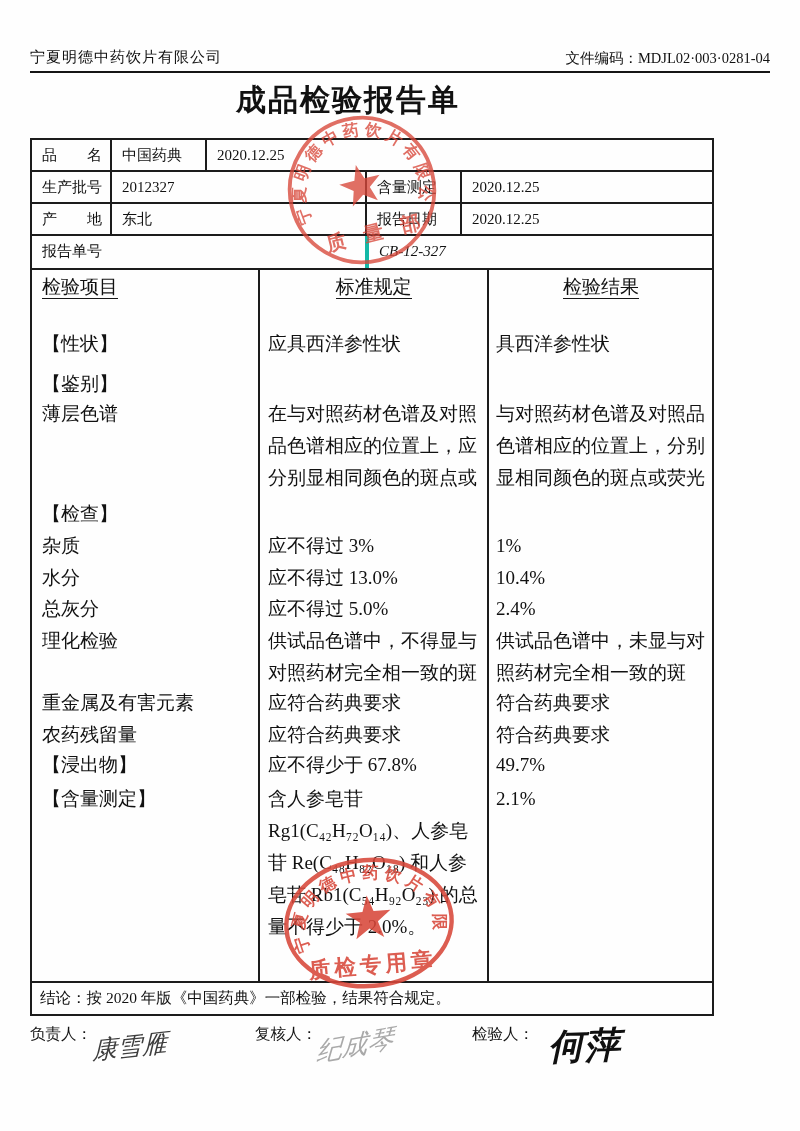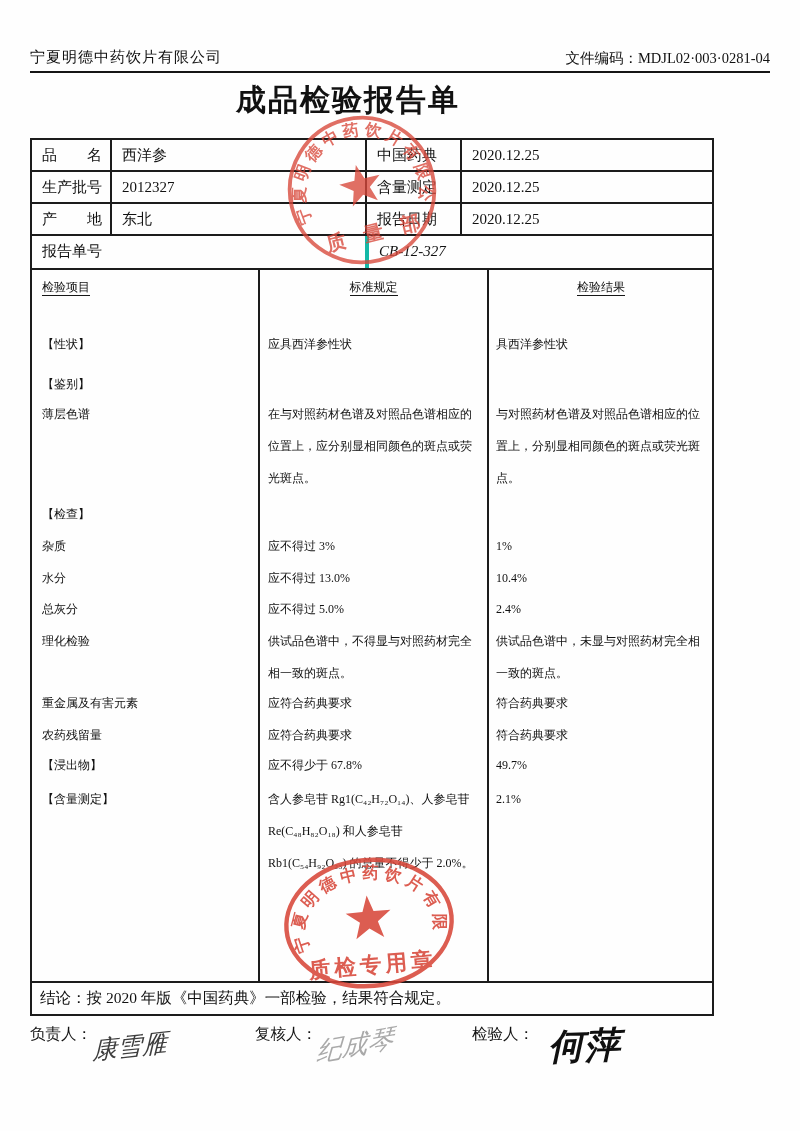--- a/index.html
+++ b/index.html
@@ -25,21 +25,21 @@
   .i-v1 { width:255px; border-left:2px solid #1c1c1c; }
   .i-l2 { width:95px;  border-left:2px solid #1c1c1c; }
   .i-v2 { flex:1;      border-left:2px solid #1c1c1c; }
   .i-lwide { width:333px;border-radius:11px; }
   .i-vwide { flex:1; border-left:4px solid #14b8a6;font-style:italic; }
   
   .main { position:absolute; left:30px; top:268px; width:684px; height:748px;
           border:2px solid #1c1c1c; display:flex; flex-direction:column; }
   .m-row { display:flex; flex:0 0 auto; }
   .m-grow { flex:1 1 auto; }
-  .m-c { font-size:12px; line-height:32px; overflow:hidden; }
+  .m-c { font-size:19px; line-height:32px; overflow:hidden; }
   .m-c1 { width:226px; padding-left:10px; }
   .m-c2 { width:229px; border-left:2px solid #1c1c1c; padding:0 8px 0 8px; }
   .m-c3 { flex:1; border-left:2px solid #1c1c1c; padding:0 6px 0 7px; }
   .m-head { height:58px; }
   .m-head .m-c { padding-top:4px; line-height:26px; }
   .m-head .m-c2, .m-head .m-c3 { text-align:center; }
   .u { border-bottom:1.5px solid #161616; padding-bottom:1px; }
   .m-concl { border-top:2px solid #1c1c1c; height:33px; }
   .m-concl .m-c { width:100%; padding-left:8px; line-height:30px; font-size:15.5px; }
   
@@ -62,21 +62,20 @@
 <div class="page">
 
   <div class="hdr-company">宁夏明德中药饮片有限公司</div>
   <div class="hdr-code">文件编码：MDJL02·003·0281-04</div>
   <div class="hdr-rule"></div>
   <div class="doc-title">成品检验报告单</div>
 
   <div class="info">
     <div class="i-row">
       <div class="i-c i-l1">品　　名</div>
-      <div class="i-c i-v1">西洋参</div>
       <div class="i-c i-l2">中国药典</div>
       <div class="i-c i-v2">2020.12.25</div>
     </div>
     <div class="i-row">
       <div class="i-c i-l1">生产批号</div>
       <div class="i-c i-v1">2012327</div>
       <div class="i-c i-l2">含量测定</div>
       <div class="i-c i-v2">2020.12.25</div>
     </div>
     <div class="i-row">

